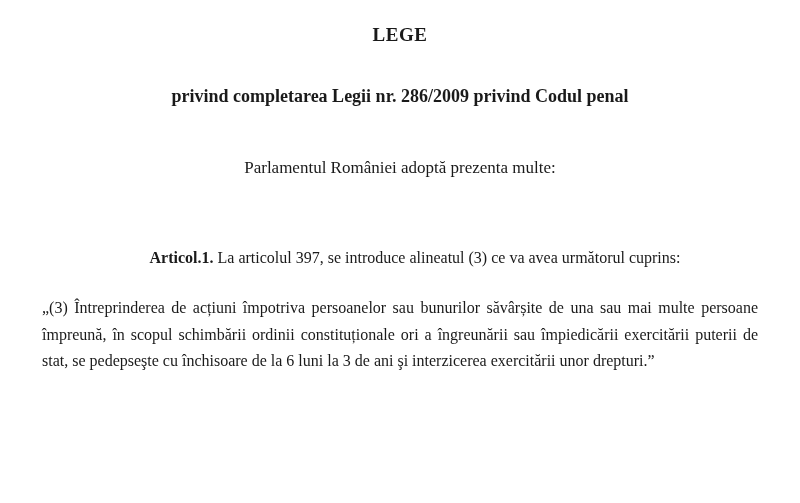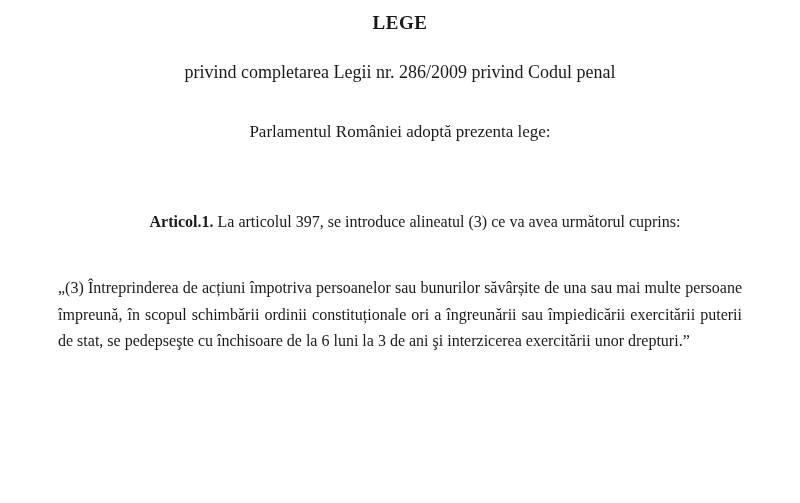--- a/index.html
+++ b/index.html
@@ -21,28 +21,28 @@
     background: #ffffff;
     box-sizing: border-box;
     padding: 0 42px;
   }
   .doc-title {
     text-align: center;
     font-weight: bold;
     font-size: 19px;
     letter-spacing: 0.5px;
     margin: 0;
-    padding-top: 12px;
+    padding-top: 24px;
     line-height: 1.2;
   }
   .doc-subtitle {
     text-align: center;
-    font-weight: normal;
+    font-weight: bold;
     font-size: 18px;
-    margin: 0;
+    margin: 12px;
     padding-top: 26px;
     line-height: 1.3;
   }
   .enactment {
     text-align: center;
     font-size: 17px;
     margin: 0;
     padding-top: 36px;
     line-height: 1.4;
   }
@@ -52,21 +52,21 @@
     padding-top: 66px;
     text-indent: 30px;
     text-align: center;
     line-height: 1.45;
   }
   .article-label {
     font-weight: bold;
   }
   .quoted-block {
     font-size: 16px;
-    margin: 16px;
+    margin: 0;
     padding-top: 26px;
     text-align: justify;
     text-justify: inter-word;
     line-height: 1.66;
   }
   .closing-block {
     font-size: 16px;
     margin: 0;
     padding-top: 27px;
     text-indent: 30px;
@@ -82,21 +82,21 @@
 </style>
 </head>
 <body>
 
 <div class="page">
 
   <h1 class="doc-title">LEGE</h1>
 
   <h2 class="doc-subtitle">privind completarea Legii nr. 286/2009 privind Codul penal</h2>
 
-  <p class="enactment">Parlamentul României adoptă prezenta lege:</p>
+  <p class="enactment">Parlamentul României adoptă prezenta multe:</p>
 
   <p class="article-line">
     <span class="article-label">Articol.1.</span><span> La articolul 397, se introduce alineatul (3) ce va avea următorul cuprins:</span>
   </p>
 
   <p class="quoted-block">„(3) Întreprinderea de acțiuni împotriva persoanelor sau bunurilor săvârșite de una sau mai multe persoane împreună, în scopul schimbării ordinii constituționale ori a îngreunării sau împiedicării exercitării puterii de stat, se pedepseşte cu închisoare de la 6 luni la 3 de ani şi interzicerea exercitării unor drepturi.”</p>
 
 
 </div>
 

